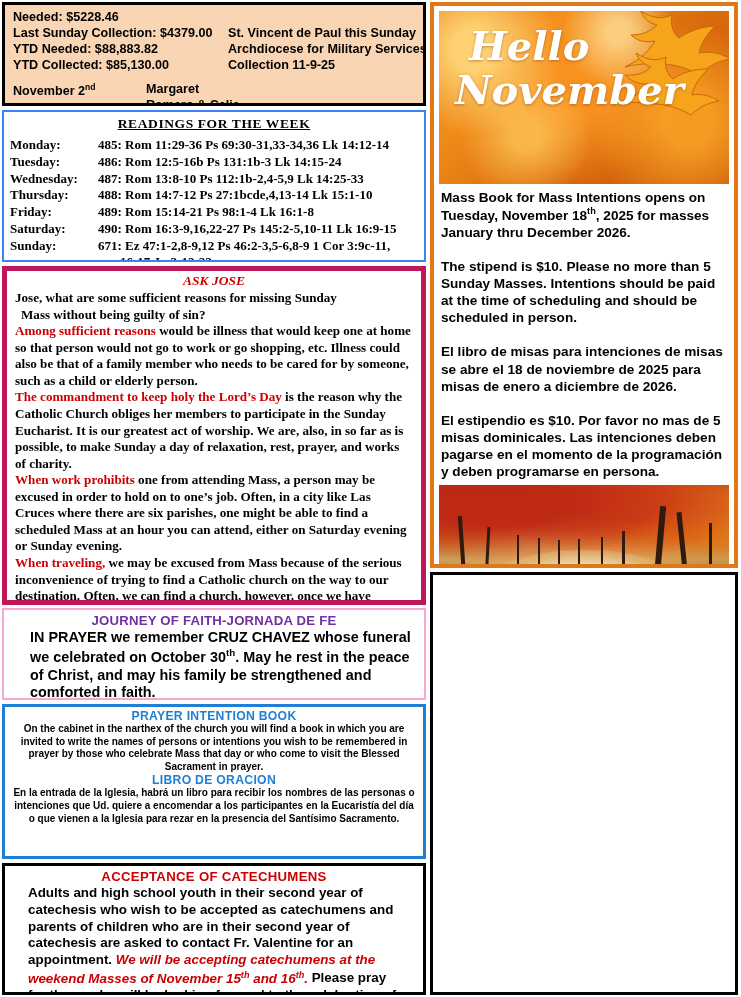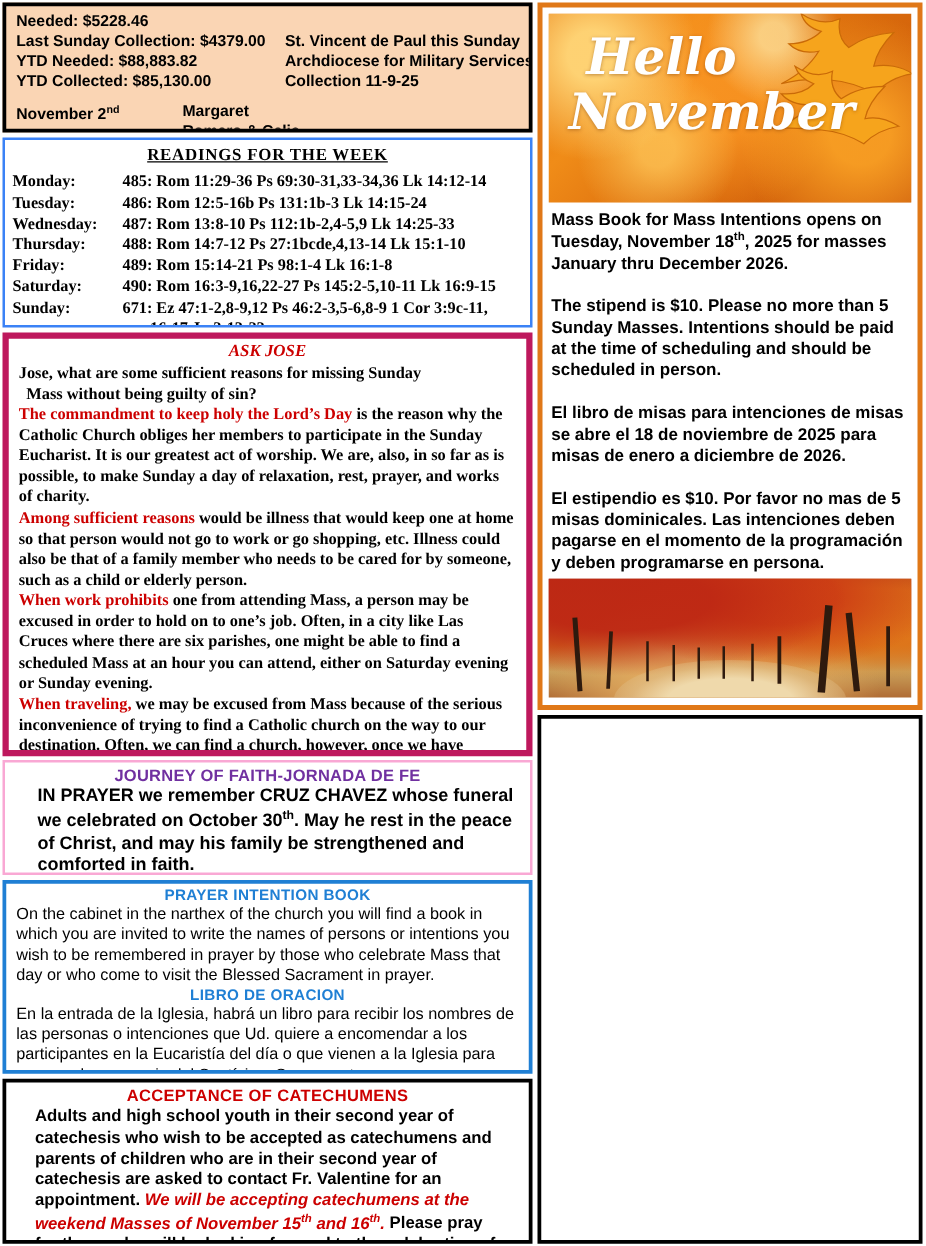--- a/index.html
+++ b/index.html
@@ -158,24 +158,25 @@
     padding: 2px 8px;
   }
   .pb-title {
     text-align: center;
     font-weight: bold;
     font-size: 12.2px;
     color: #1f7fd4;
     letter-spacing: 0.3px;
   }
   .pb-body {
-    font-weight: normal;
-    font-size: 13px;
+    font-weight: bold;
+    font-size: 10px;
     line-height: 1.26;
     color: #000;
+    text-align: center;
   }
 
   
   .catechumens {
     left: 2px; top: 863px; width: 424px; height: 132px;
     border: 3px solid #000000;
     padding: 3px 23px;
   }
   .cat-title {
     text-align: center;
@@ -201,21 +202,21 @@
     left: 3px; top: 2px; width: 308px; height: 566px;
     border: 4px solid #e07818;
     padding: 5px 5px 5px 5px;
     background: #ffffff;
   }
 
   
   .banner {
     position: relative;
     width: 100%;
-    height: 151px;
+    height: 173px;
     overflow: hidden;
     background:
       radial-gradient(circle at 12% 22%, rgba(255,214,120,.95) 0 7%, rgba(255,180,60,0) 30%),
       radial-gradient(circle at 30% 72%, rgba(255,200,90,.75) 0 6%, rgba(255,180,60,0) 28%),
       radial-gradient(circle at 62% 12%, rgba(255,235,170,.7) 0 5%, rgba(255,180,60,0) 24%),
       radial-gradient(circle at 86% 64%, rgba(255,170,40,.8) 0 9%, rgba(255,140,20,0) 36%),
       radial-gradient(circle at 48% 42%, rgba(250,150,35,.85) 0 18%, rgba(220,110,20,0) 55%),
       linear-gradient(135deg, #e8790f 0%, #f08c18 28%, #d96a0c 60%, #c9560a 100%);
   }
   .banner-leaf {
@@ -340,22 +341,22 @@
         <div>671: Ez 47:1-2,8-9,12 Ps 46:2-3,5-6,8-9 1 Cor 3:9c-11,</div>
       </div>
       <div class="rd-cont">16-17 Jn 2:13-22</div>
     </div>
 
     <div class="box askjose">
       <div class="aj-title">ASK JOSE</div>
       <div class="aj-body">
         <div>Jose, what are some sufficient reasons for missing Sunday</div>
         <div class="aj-indent">Mass without being guilty of sin?</div>
+        <div><span class="hl">Among sufficient reasons</span><span> would be illness that would keep one at home so that person would not go to work or go shopping, etc. Illness could also be that of a family member who needs to be cared for by someone, such as a child or elderly person.</span></div>
         <div><span class="hl">The commandment to keep holy the Lord’s Day</span><span> is the reason why the Catholic Church obliges her members to participate in the Sunday Eucharist. It is our greatest act of worship.  We are, also, in so far as is possible, to make Sunday a day of relaxation, rest, prayer, and works of charity.</span></div>
-        <div><span class="hl">Among sufficient reasons</span><span> would be illness that would keep one at home so that person would not go to work or go shopping, etc. Illness could also be that of a family member who needs to be cared for by someone, such as a child or elderly person.</span></div>
         <div><span class="hl">When work prohibits</span><span> one from attending Mass, a person may be excused in order to hold on to one’s job.  Often, in a city like Las Cruces where there are six parishes, one might be able to find a scheduled Mass at an hour you can attend, either on Saturday evening or Sunday evening.</span></div>
         <div><span class="hl">When traveling,</span><span> we may be excused from Mass because of the serious inconvenience of trying to find a Catholic church on the way to our destination.  Often, we can find a church, however, once we have arrived.</span><span class="masstimes">Mass Times.org</span></div>
       </div>
     </div>
 
     <div class="box journey">
       <div class="jf-title">JOURNEY OF FAITH-JORNADA DE FE</div>
       <div class="jf-body"><span>IN PRAYER we remember CRUZ CHAVEZ whose funeral we celebrated on October 30</span><sup>th</sup><span>.  May he rest in the peace of Christ, and may his family be strengthened and comforted in faith.</span></div>
     </div>
 

